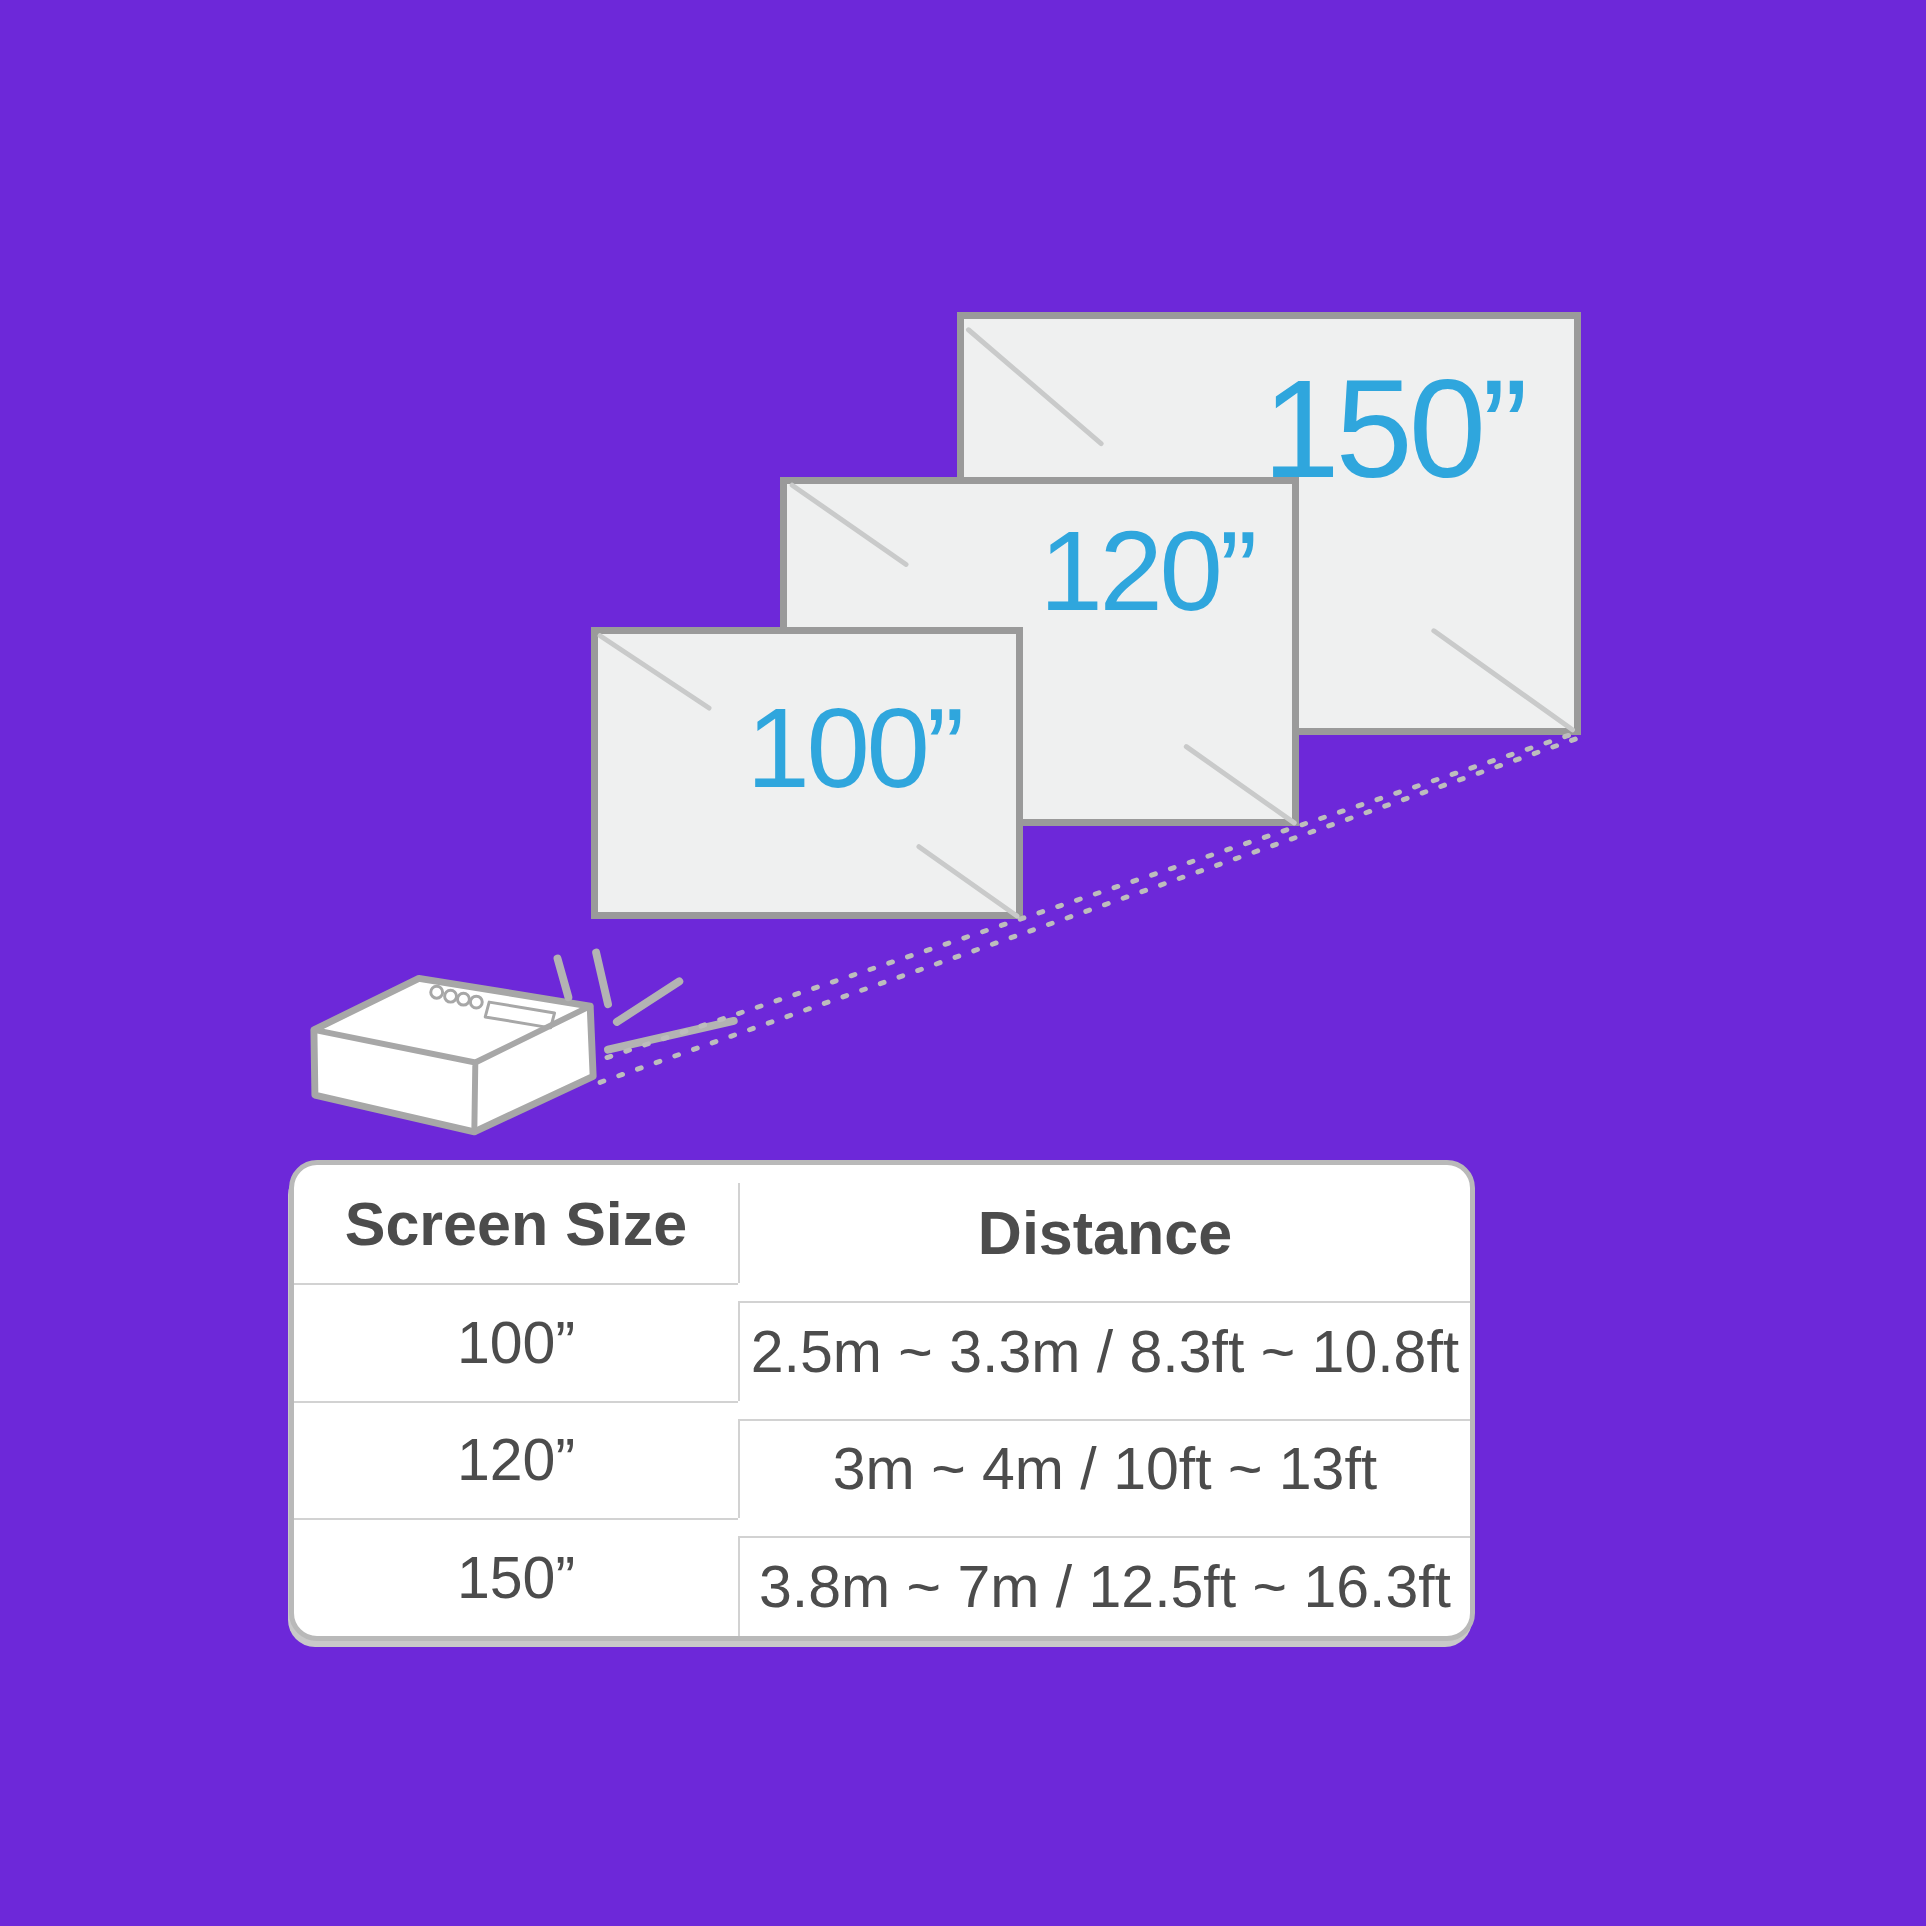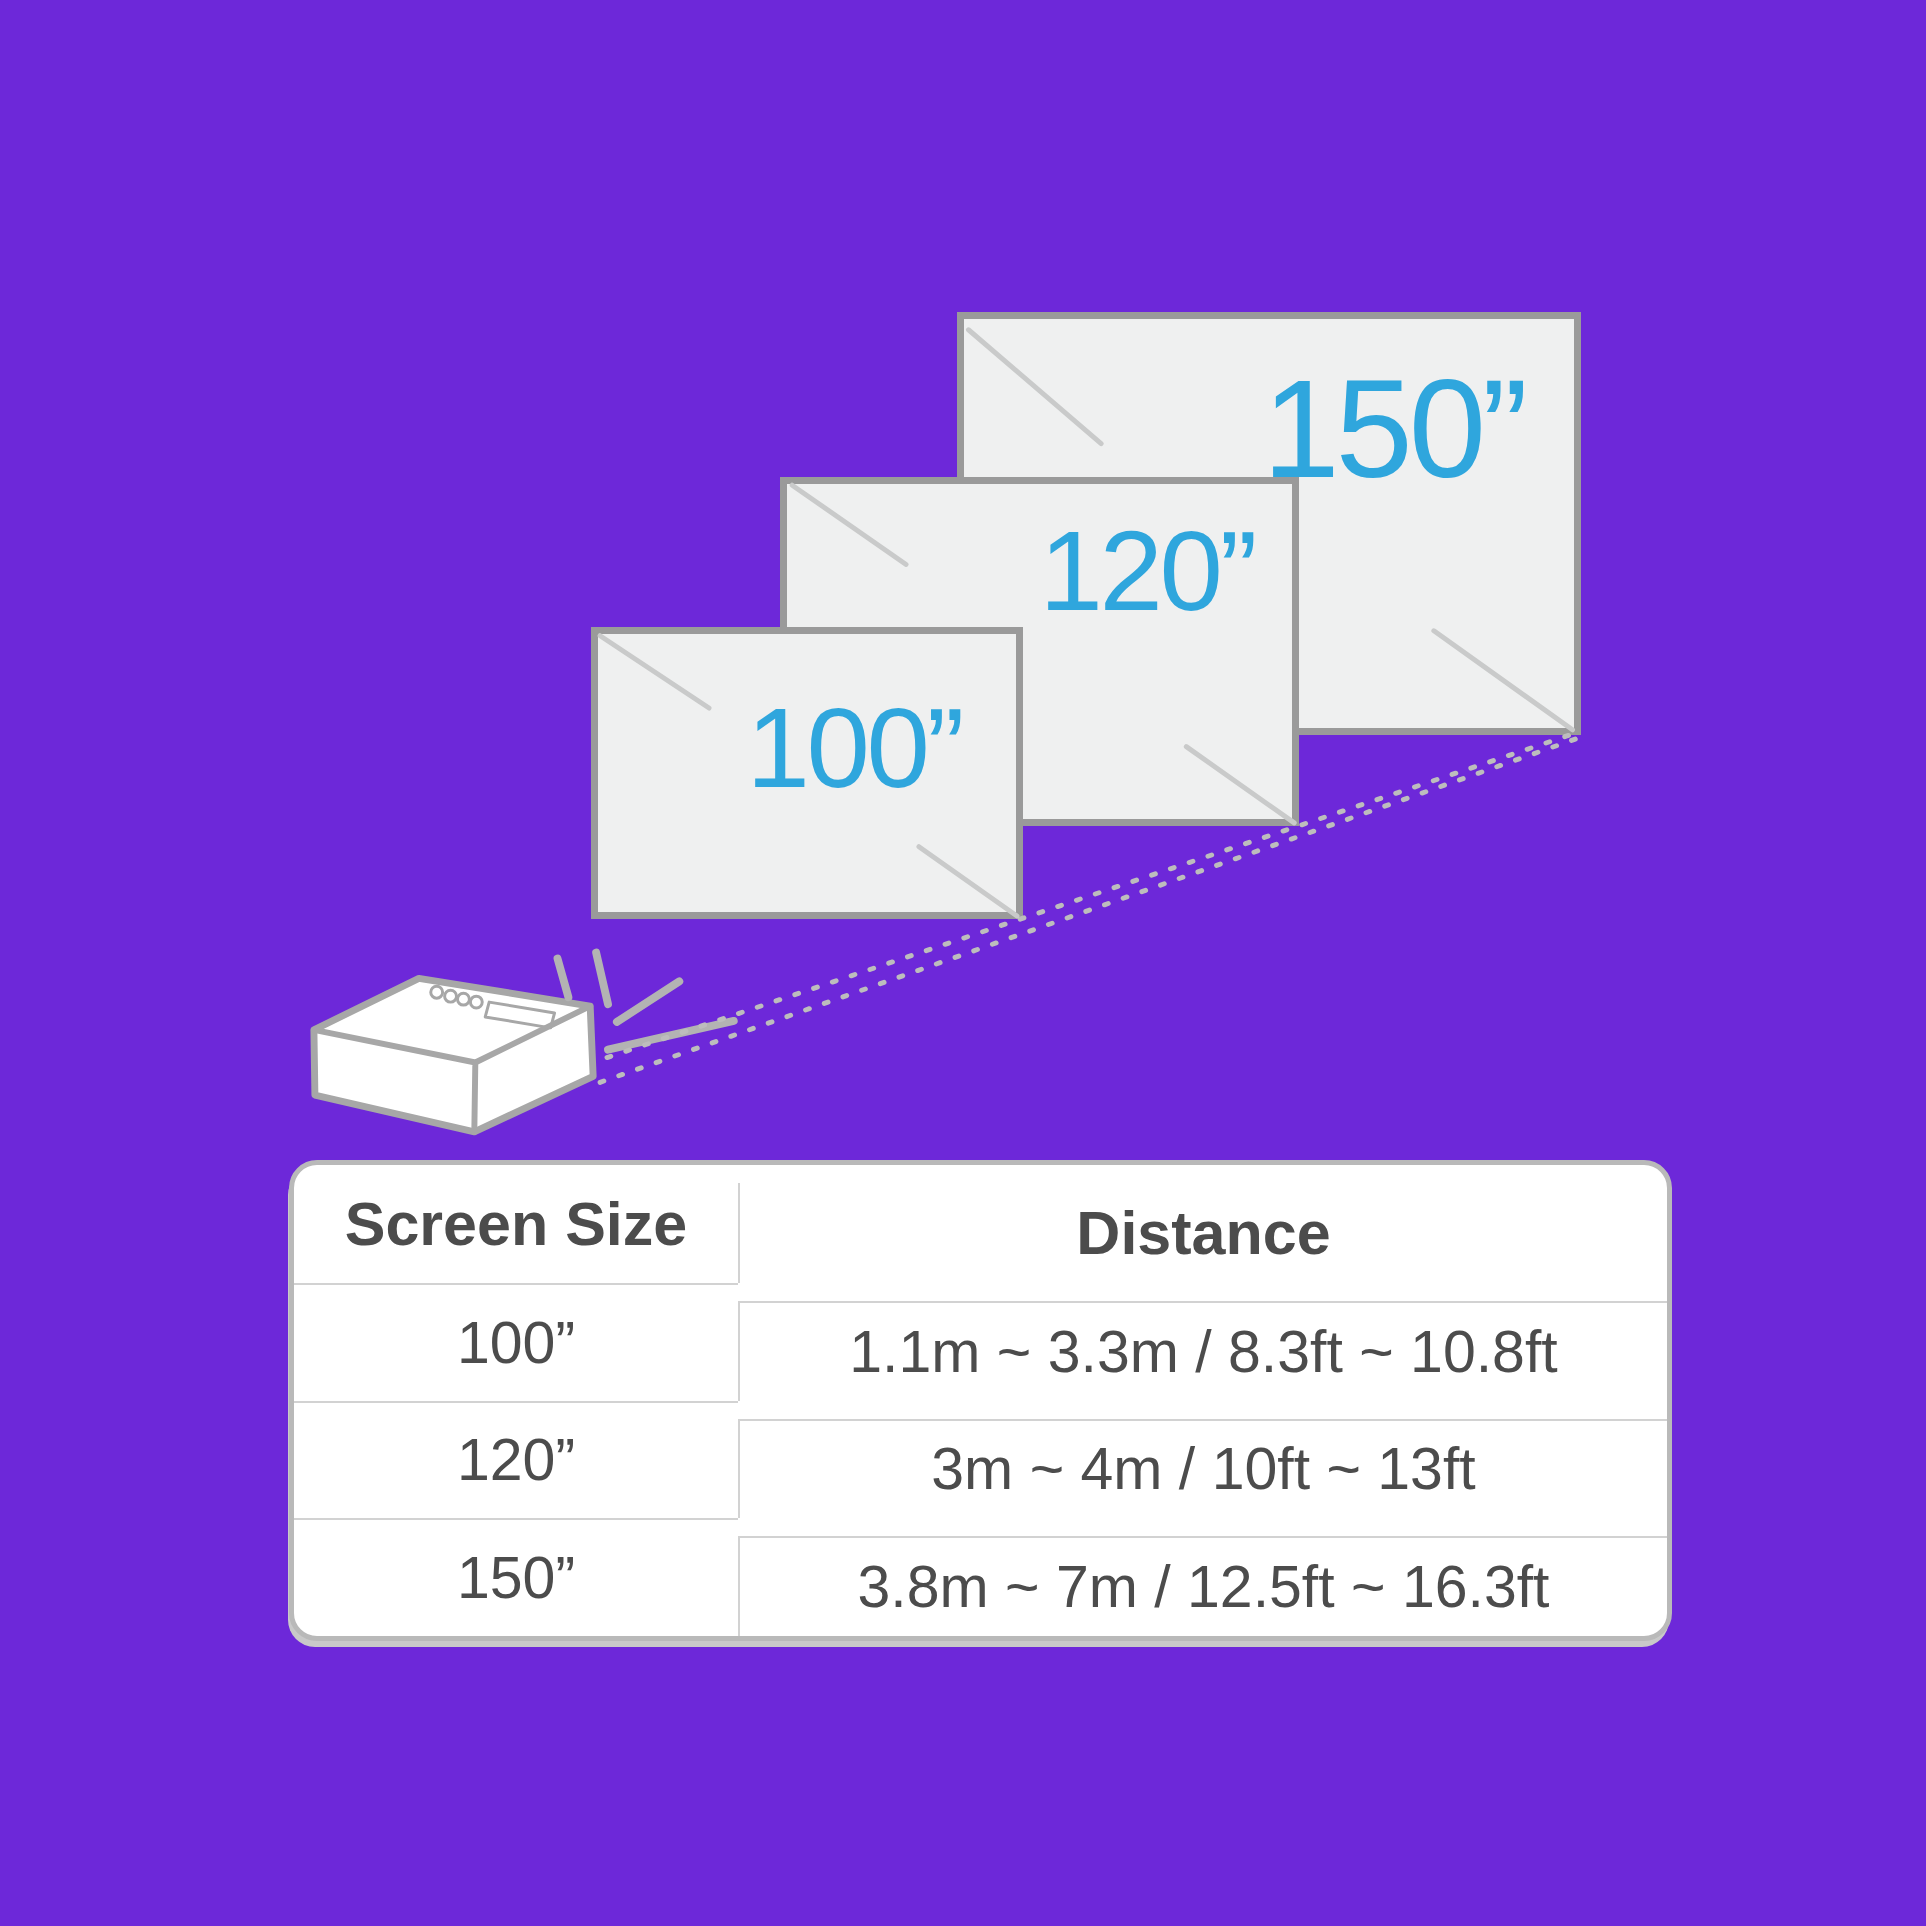--- a/index.html
+++ b/index.html
@@ -45,21 +45,21 @@
     width: 1927px;
     height: 1927px;
     pointer-events: none;
   }
 
   
   .dtable {
     position: absolute;
     left: 289px;
     top: 1160px;
-    width: 1383px;
+    width: 1186px;
     height: 481px;
     box-sizing: border-box;
     background: #ffffff;
     border: 5px solid #B9B9B9;
     border-radius: 28px;
     box-shadow: -2px 7px 0 -1px #C9C9C9;
     display: grid;
     grid-template-columns: 444px 1fr;
     grid-template-rows: repeat(4, 1fr);
     color: #4C4C4C;
@@ -125,21 +125,21 @@
       <line x1="606" y1="642" x2="716" y2="715"></line>
       <line x1="928" y1="855" x2="1027" y2="925"></line>
     </g>
   </svg>
 
   <div class="dtable">
     <div class="cell hdr c1">Screen Size</div>
     <div class="cell hdr c2">Distance</div>
 
     <div class="cell c1 bt">100”</div>
-    <div class="cell c2 bt">1.1m ~ 3.3m / 8.3ft ~ 10.8ft</div>
+    <div class="cell c2 bt">2.5m ~ 3.3m / 8.3ft ~ 10.8ft</div>
 
     <div class="cell c1 bt">120”</div>
     <div class="cell c2 bt">3m ~ 4m / 10ft ~ 13ft</div>
 
     <div class="cell c1 bt">150”</div>
     <div class="cell c2 bt">3.8m ~ 7m / 12.5ft ~ 16.3ft</div>
   </div>
 
 </div>
 

